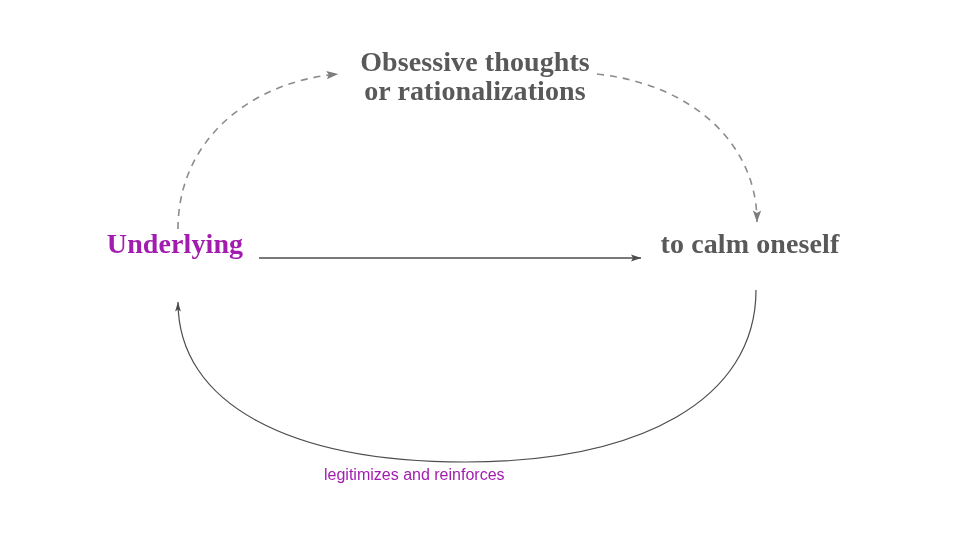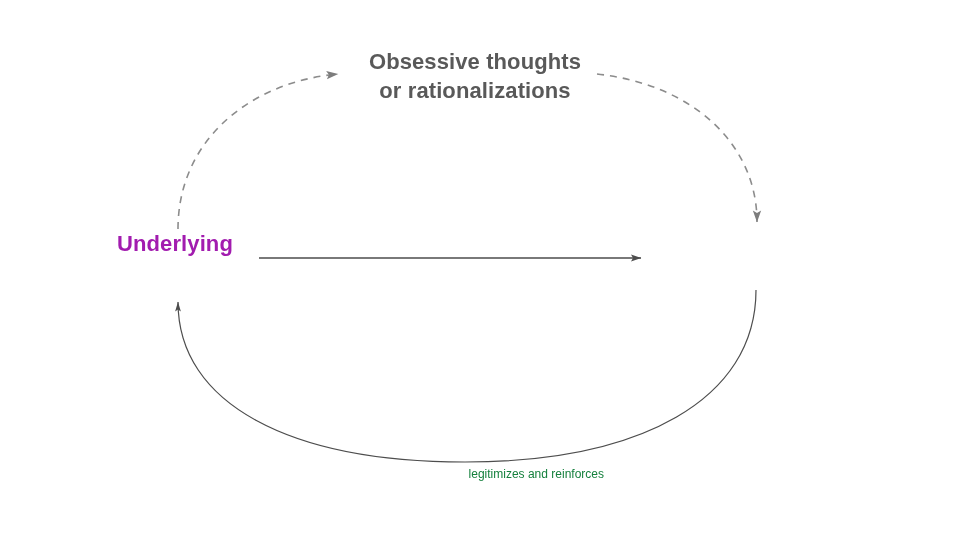--- a/index.html
+++ b/index.html
@@ -23,23 +23,23 @@
   #diagram-svg {
     position: absolute;
     left: 0;
     top: 0;
     width: 960px;
     height: 540px;
   }
   .node-label {
     position: absolute;
     text-align: center;
-    font-family: Liberation Sans, sans-serif;
+    font-family: Liberation Serif, serif;
     font-weight: bold;
-    font-size: 22px;
+    font-size: 28px;
     line-height: 29px;
     color: #595959;
     white-space: nowrap;
     letter-spacing: 0.1px;
   }
   .node-label .line {
     display: block;
   }
   #node-dread {
     left: 65px;
@@ -55,26 +55,26 @@
   #node-compulsive {
     left: 640px;
     top: 229px;
     width: 220px;
   }
   #edge-caption-legitimizes {
     position: absolute;
     left: 324px;
     top: 464px;
     width: 280px;
-    text-align: right;
+    text-align: left;
     font-family: "Liberation Sans", sans-serif;
     font-weight: normal;
-    font-size: 12px;
+    font-size: 16px;
     line-height: 21px;
-    color: #15803d;
+    color: #a21caf;
     white-space: nowrap;
   }
 </style>
 </head>
 <body>
 
 <div id="diagram-canvas">
 
   <svg id="diagram-svg" viewBox="0 0 960 540" xmlns="http://www.w3.org/2000/svg">
     <defs>
@@ -101,17 +101,18 @@
   <div class="node-label" id="node-dread">
     <span class="line">Underlying</span>
   </div>
 
   <div class="node-label" id="node-obsessive">
     <span class="line">Obsessive thoughts</span>
     <span class="line">or rationalizations</span>
   </div>
 
   <div class="node-label" id="node-compulsive">
+    <span class="line">to calm oneself</span>
   </div>
 
   <div id="edge-caption-legitimizes">legitimizes and reinforces</div>
 
 </div>
 
 </body></html>

